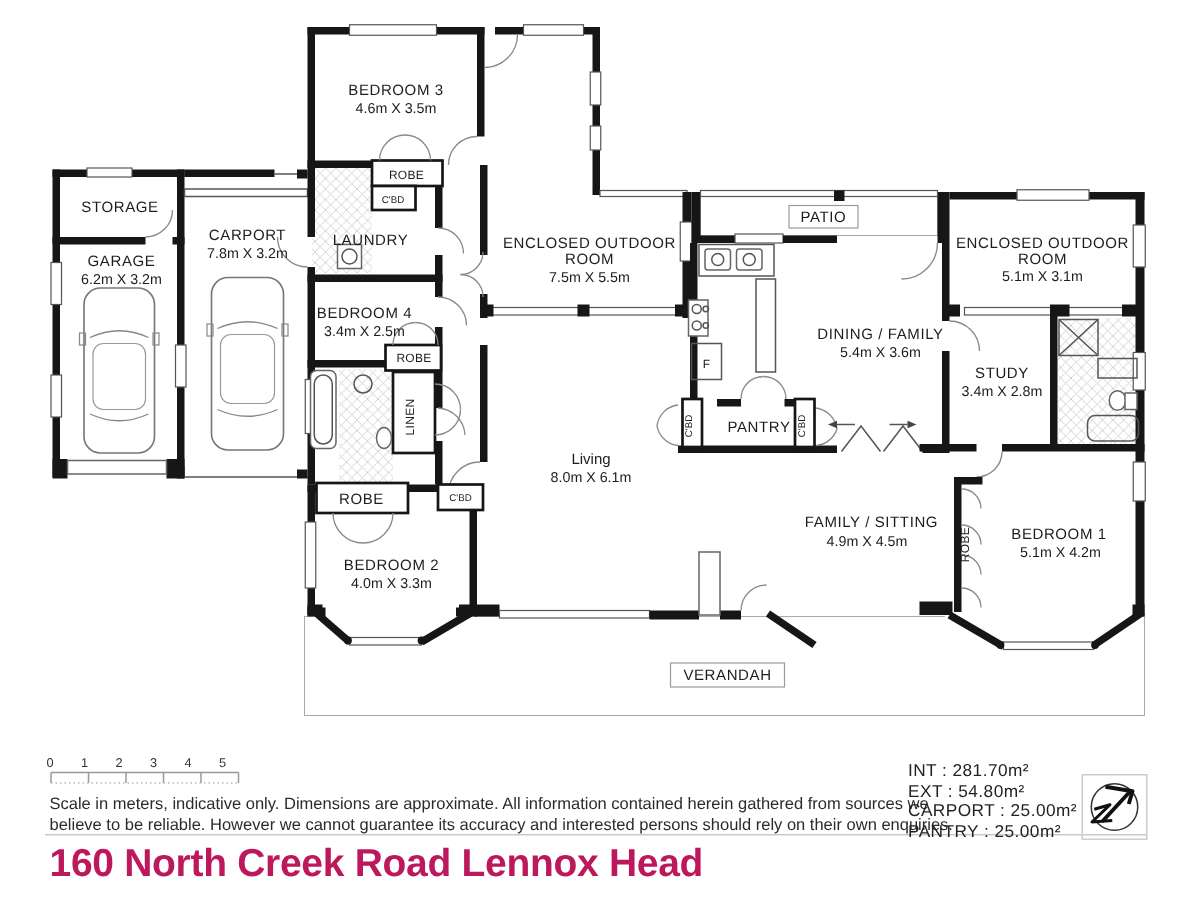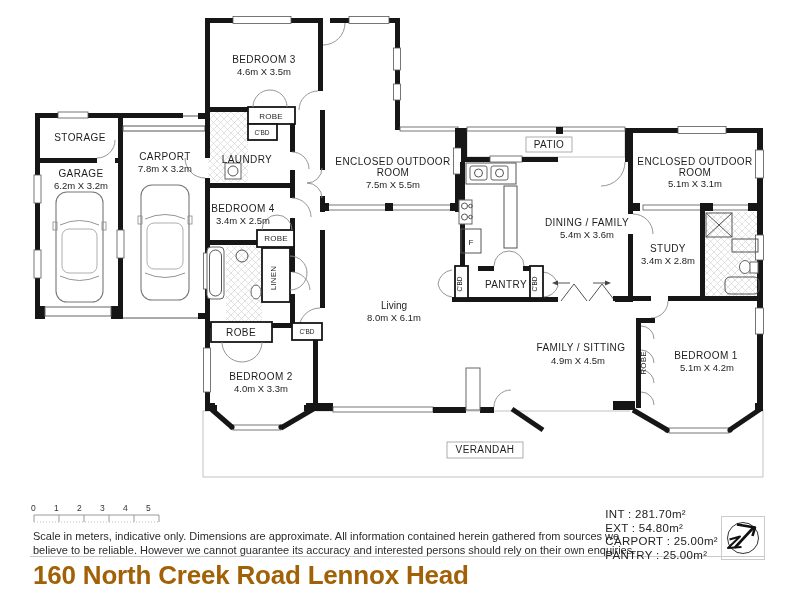--- a/index.html
+++ b/index.html
@@ -14,21 +14,21 @@
   .wall{fill:#161616;}
   .thin{fill:none;stroke:#555;stroke-width:1;}
   .fix{fill:#fff;stroke:#666;stroke-width:1;}
   .arc{fill:none;stroke:#8a8a8a;stroke-width:.9;}
   .win{fill:#fff;stroke:#555;stroke-width:.8;}
   .box{fill:#fff;stroke:#161616;stroke-width:1.8;}
   .lblbox{fill:#fff;stroke:#9a9a9a;stroke-width:.8;}
   .wline{stroke:#161616;stroke-width:5;fill:none;}
   .edge{stroke:#aaa;stroke-width:.7;fill:none;}
   .footer-txt{position:absolute;color:#2b2b2b;font-size:11px;line-height:14px;}
-  #address{position:absolute;left:33px;top:560px;font-size:26px;font-weight:bold;color:#a16207;
+  #address{position:absolute;left:33px;top:560px;font-size:26px;font-weight:bold;color:#be185d;
            letter-spacing:-.2px;}
   #areas{position:absolute;right:82px;top:508px;text-align:left;font-size:11.5px;
          line-height:13.5px;color:#222;letter-spacing:.3px;}
   #divider{position:absolute;left:30px;top:556px;width:734px;height:1px;background:#c9c9c9;}
   #scalebar{position:absolute;left:33px;top:503px;width:140px;color:#333;font-size:8.5px;}
   #scalebar .nums{display:flex;}
   #scalebar .nums span{width:25px;display:inline-block;margin-left:-2px;}
   #logo{position:absolute;left:721px;top:516px;width:42px;height:42px;border:1px solid #ccc;}
 </style>
 </head>

